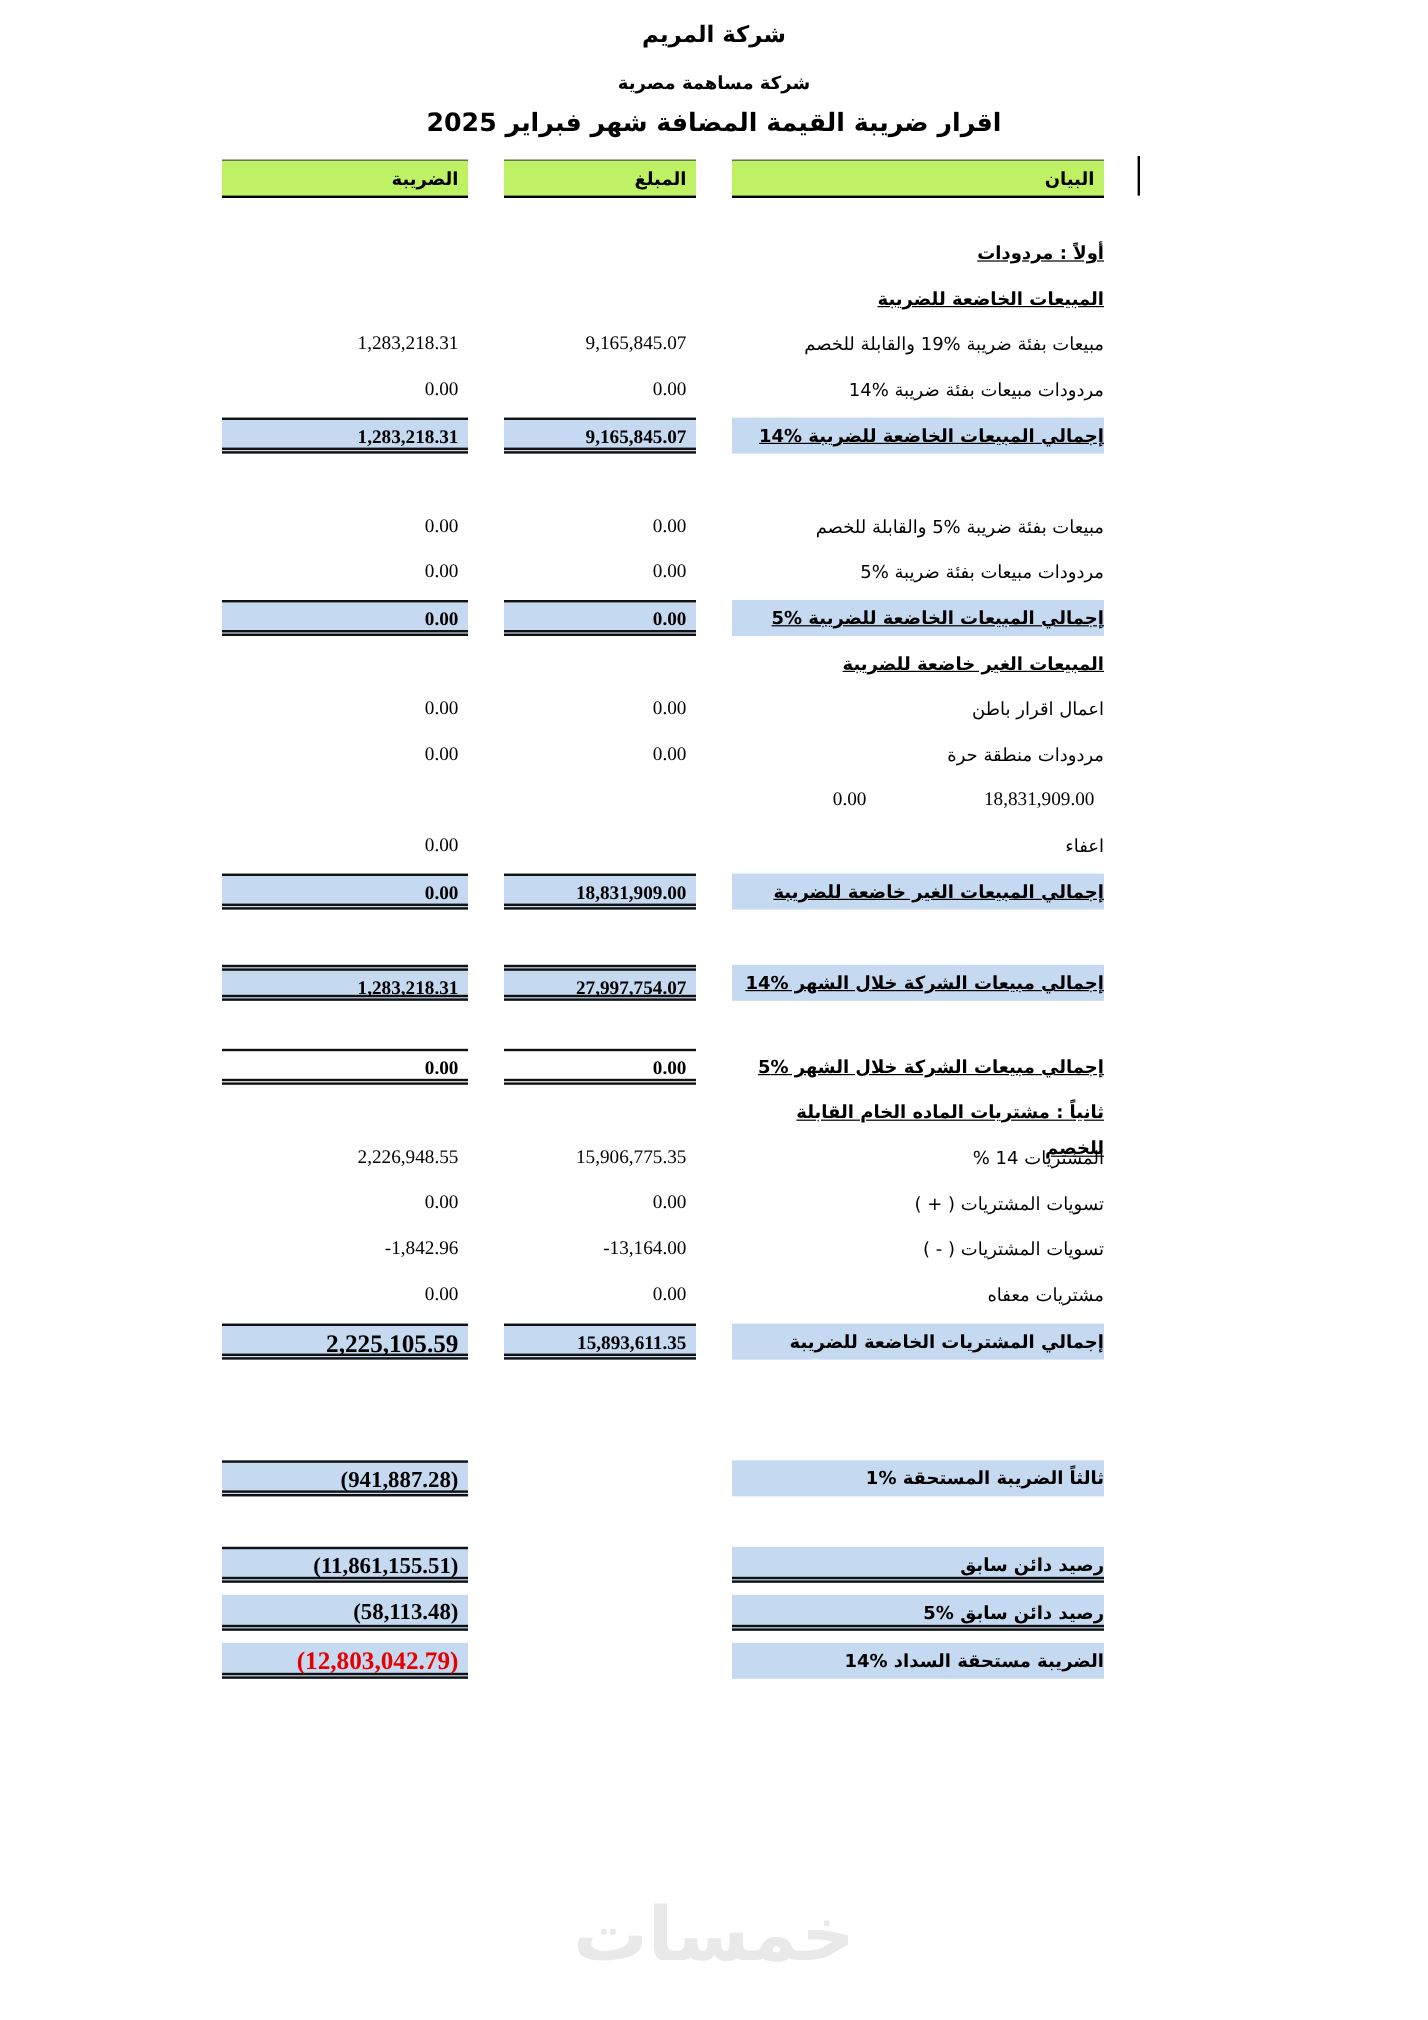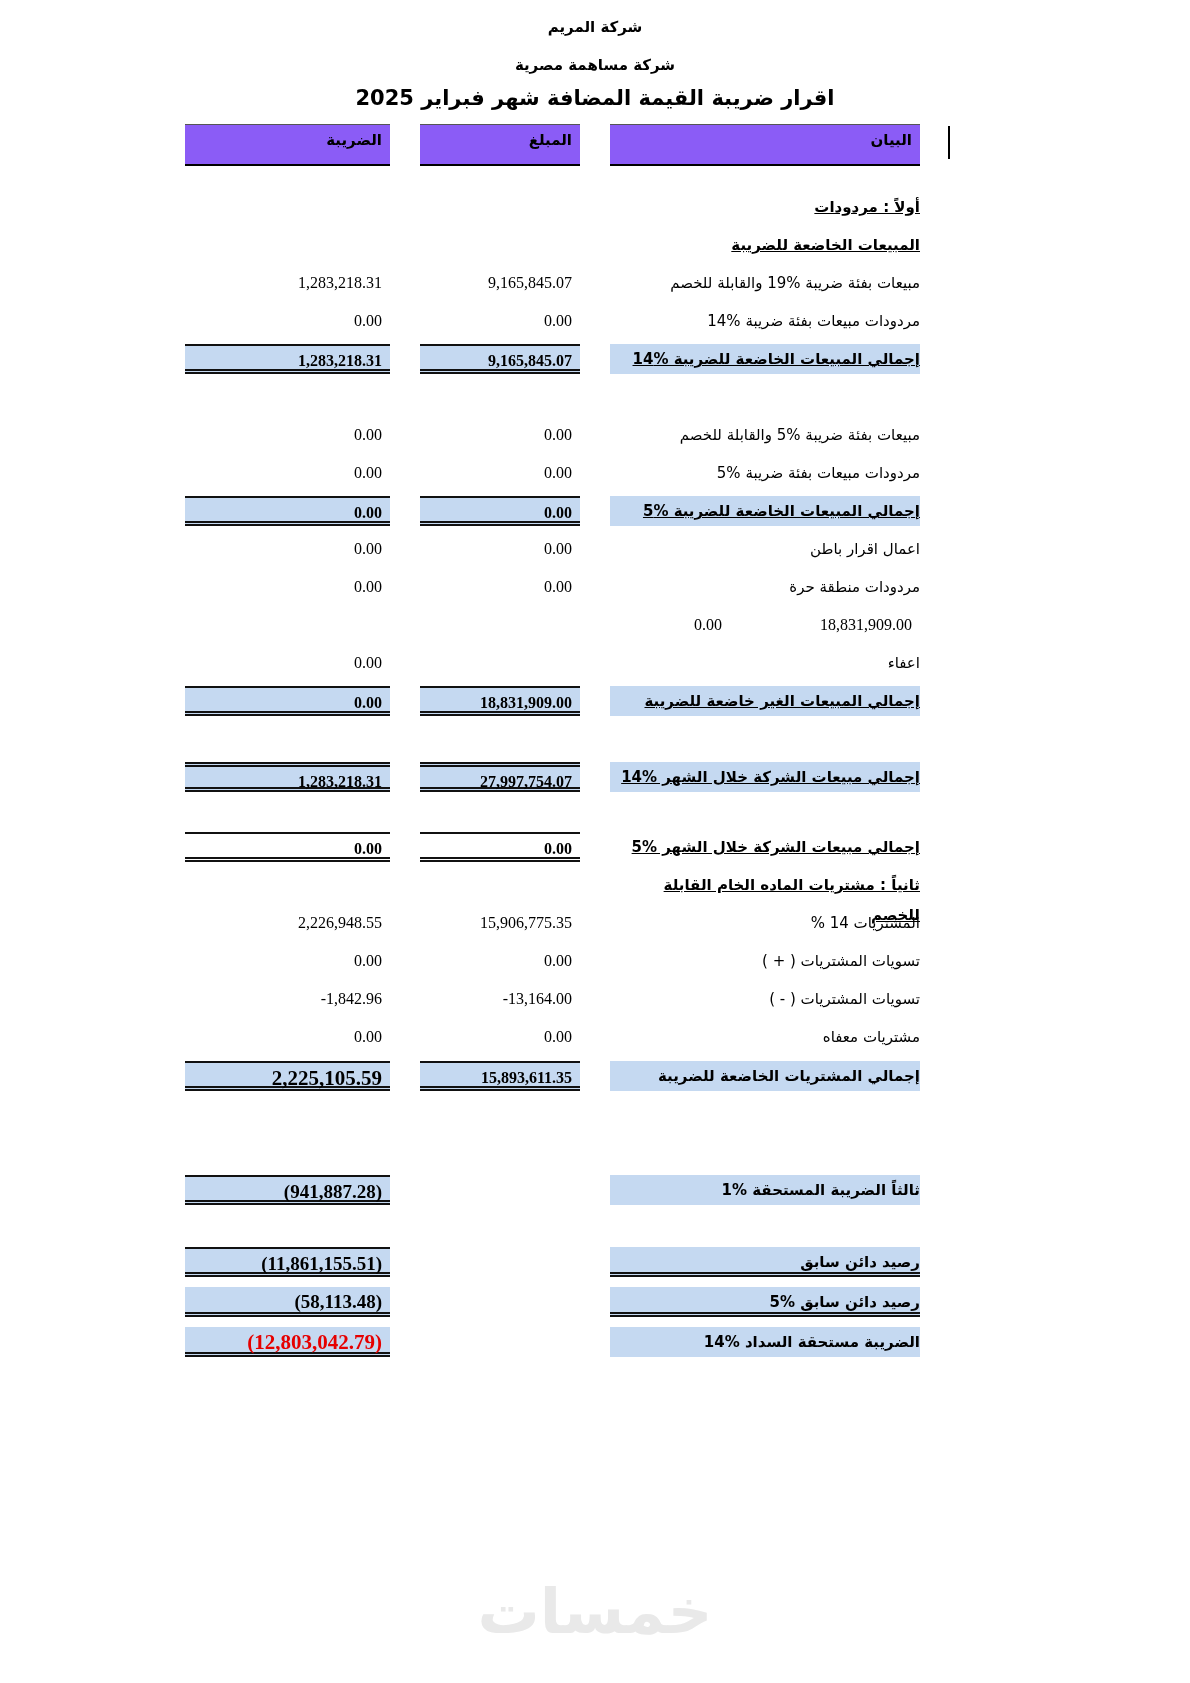--- a/index.html
+++ b/index.html
@@ -2,21 +2,21 @@
 <html lang="ar" dir="rtl"><head>
 <meta charset="utf-8">
 <style>
   html,body{margin:0;padding:0;}
   body{
     width:1190px;height:1683px;position:relative;overflow:hidden;
     background:#ffffff;color:#000;direction:rtl;
     font-family:"DejaVu Sans","Liberation Sans",sans-serif;
   }
   .head{text-align:center;padding-top:18px;}
-  .h-company{font-size:15px;font-weight:bold;}
+  .h-company{font-size:19px;font-weight:bold;}
   .h-type{font-size:15px;font-weight:bold;margin-top:20px;}
   .h-title{font-size:21px;font-weight:bold;margin:12px 0 16px 0;}
 
   .sheet{margin:0 270px 0 185px;}
   .row{display:flex;column-gap:30px;height:38px;align-items:center;position:relative;}
   .cl{width:310px;font-size:15px;box-sizing:border-box;height:30px;line-height:30px;padding-left:4px;}
   .ca{width:160px;box-sizing:border-box;}
   .ct{width:205px;box-sizing:border-box;}
   .num{
     direction:ltr;text-align:right;padding-right:8px;height:30px;line-height:30px;
@@ -26,22 +26,22 @@
   .u{text-decoration:underline;}
   .hl{background:#c5d9f1;}
   .lt{border-top:2px solid #111;}
   .lbd{border-bottom:5px double #111;}
   .ltd{border-top:5px double #111;}
   .fs19{font-size:19px;}
   .fs21{font-size:21px;}
   .red{color:#e60000;}
 
   .thead .cell{
-    background:#8b5cf6;border-top:1px solid #555;border-bottom:2px solid #000;
-    height:42px;line-height:30px;padding-right:8px;box-sizing:border-box;
+    background:#bef264;border-top:1px solid #555;border-bottom:2px solid #000;
+    height:32px;line-height:30px;padding-right:8px;box-sizing:border-box;
     font-weight:bold;font-size:15px;
   }
   .vline{position:absolute;right:-30px;top:0;height:33px;width:2px;background:#000;}
 
   .sp24{height:24px;}.sp38{height:38px;}.sp32{height:32px;}.sp72{height:72px;}.sp30{height:30px;}
   .row40{height:40px;}.row44{height:44px;}
 
   .watermark{
     position:absolute;bottom:35px;left:0;right:0;text-align:center;
     font-size:62px;font-weight:bold;color:#e9e9e9;letter-spacing:2px;
@@ -107,20 +107,23 @@
     <div class="ca num">0.00</div>
     <div class="ct num">0.00</div>
   </div>
 
   <div class="row">
     <div class="cl hl b u">إجمالي المبيعات الخاضعة للضريبة  %5</div>
     <div class="ca num hl b lt lbd">0.00</div>
     <div class="ct num hl b lt lbd">0.00</div>
   </div>
 
+  <div class="row">
+    <div class="cl b u">المبيعات الغير خاضعة للضريبة</div>
+  </div>
 
   <div class="row">
     <div class="cl">اعمال اقرار باطن</div>
     <div class="ca num">0.00</div>
     <div class="ct num">0.00</div>
   </div>
 
   <div class="row">
     <div class="cl">مردودات منطقة حرة</div>
     <div class="ca num">0.00</div>

